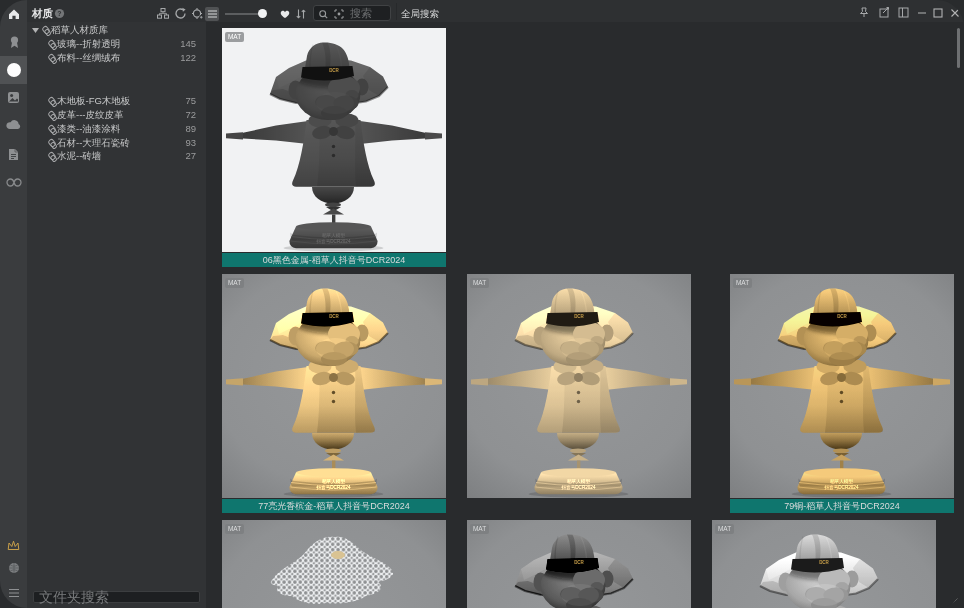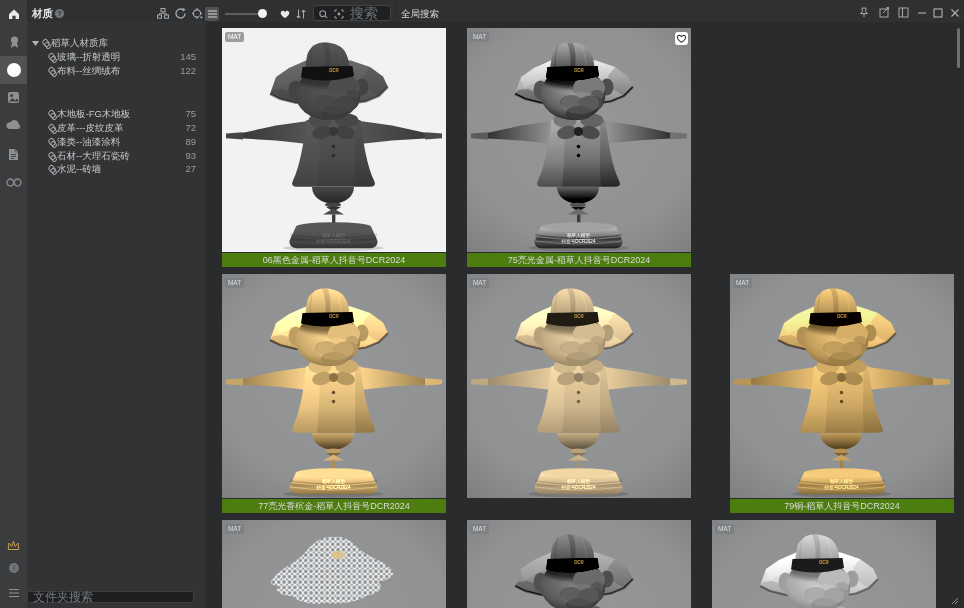--- a/index.html
+++ b/index.html
@@ -1,32 +1,32 @@
 <!DOCTYPE html>
 <html><head>
 <meta charset="utf-8">
 <style>
 html,body{margin:0;padding:0;width:964px;height:608px;overflow:hidden;background:#292b2d;font-family:"Liberation Sans",sans-serif;}
 *{box-sizing:border-box;}
 .abs{position:absolute;}
-#stage{position:relative;width:964px;height:608px;overflow:hidden;}
+#stage{position:relative;width:964px;height:608px;overflow:hidden;border-radius:27px;}
 #titlebar{left:27px;top:0;width:937px;height:22px;background:#2e3032;}
 #rail{left:0;top:0;width:27px;height:608px;background:#3a3c3e;}
 #panel{left:27px;top:22px;width:179px;height:586px;background:#313335;}
 #content{left:206px;top:27px;width:758px;height:581px;background:#292b2d;}
 .card{position:absolute;width:224px;}
 .cimg{position:relative;width:224px;height:224px;overflow:hidden;background:radial-gradient(ellipse 205px 185px at 50% 46%,#959799 0%,#8f9193 58%,#7c7e80 87%,#5c5e60 100%);}
 .cimg.white{background:#f1f2f3;}
-.cap{width:224px;height:14px;margin-top:1px;background:#4d7c0f;color:#dadbdc;font-size:9px;line-height:14px;text-align:center;white-space:nowrap;}
+.cap{width:224px;height:14px;margin-top:1px;background:#0f766e;color:#dadbdc;font-size:9px;line-height:14px;text-align:center;white-space:nowrap;}
 .mat{position:absolute;left:3px;top:4px;width:19px;height:10px;background:rgba(125,127,129,.92);border-radius:2px;color:#dcdddf;font-size:6.5px;line-height:10px;text-align:center;}
 .cimg.white .mat{background:rgba(150,152,154,.95);color:#fff;}
 .heart{position:absolute;right:3px;top:4px;width:13px;height:13px;background:#fff;border-radius:3px;}
 .fig{position:absolute;left:0;top:0;}
 
-.trow{position:absolute;left:0;width:179px;height:14px;font-size:9.5px;color:#c8c9ca;line-height:14px;margin-top:13px;}
+.trow{position:absolute;left:0;width:179px;height:14px;font-size:9.5px;color:#c8c9ca;line-height:14px;}
 .trow .cnt{position:absolute;right:10px;color:#9b9c9d;}
 .trow.sel{background:#424446;}
 .ticon{position:absolute;top:3px;}
 .link{position:absolute;top:3px;width:8px;height:9px;}
 .link::before{content:"";position:absolute;left:1px;top:0;width:4px;height:6px;border:1px solid #a4a5a7;border-radius:2.5px;transform:rotate(-38deg);}
 .link::after{content:"";position:absolute;left:2.5px;top:3px;width:3px;height:4.5px;border:1px solid #a4a5a7;border-radius:2px;transform:rotate(-38deg);}
 
 .tbtxt{position:absolute;color:#d0d1d2;font-size:9.5px;line-height:27px;top:0;}
 .dcr{position:absolute;left:99px;top:39.5px;width:26px;text-align:center;color:#c9a04a;font-size:4.5px;font-weight:bold;}
 svg{display:block;}
@@ -214,21 +214,21 @@
       </svg>
   <div class="abs" style="left:286px;top:5px;width:78px;height:16px;background:#1e2022;border:1px solid #404244;border-radius:3px">
     <svg class="abs" style="left:5px;top:3.5px" width="9" height="9" viewBox="0 0 9 9">
           <circle cx="3.7" cy="3.7" r="2.9" fill="none" stroke="#9a9c9e" stroke-width="1.1"></circle>
           <path d="M5.9,5.9 L8.2,8.2" stroke="#9a9c9e" stroke-width="1.2"></path>
         </svg>
     <svg class="abs" style="left:20px;top:3px" width="10" height="10" viewBox="0 0 10 10">
           <path d="M1,3 V1 H3 M7,1 H9 V3 M9,7 V9 H7 M3,9 H1 V7" fill="none" stroke="#9a9c9e" stroke-width="1"></path>
           <circle cx="5" cy="5" r="1.4" fill="#9a9c9e"></circle>
         </svg>
-    <div class="abs" style="left:36px;top:0;font-size:14px;color:#6e7072;line-height:15px">搜索</div>
+    <div class="abs" style="left:36px;top:0;font-size:11px;color:#6e7072;line-height:15px">搜索</div>
   </div>
   <div class="abs" style="left:368.5px;top:3px;width:1px;height:17px;background:#27292b"></div>
   <div class="tbtxt" style="left:374px;color:#d8d9da">全局搜索</div>
   <svg class="abs" style="left:832px;top:7px" width="10" height="11" viewBox="0 0 10 11">
         <path d="M3,1 L7,1 L6.5,4.5 L8.5,6.5 L1.5,6.5 L3.5,4.5 Z M5,6.5 V10" stroke="#a6a8aa" stroke-width="1" fill="none"></path>
       </svg>
   <svg class="abs" style="left:852px;top:7px" width="11" height="11" viewBox="0 0 11 11">
         <rect x="1" y="2" width="8" height="8" fill="none" stroke="#a6a8aa"></rect>
         <path d="M4,6 L9.5,0.5 M7.5,0.5 H9.5 V2.5" stroke="#a6a8aa" fill="none"></path>
       </svg>
@@ -282,47 +282,32 @@
   <div class="trow" style="top:114.4px">
         <span class="link" style="left:21px"></span>
         <span style="position:absolute;left:30px">石材--大理石瓷砖</span>
         <span class="cnt">93</span>
       </div>
   <div class="trow" style="top:127px">
         <span class="link" style="left:21px"></span>
         <span style="position:absolute;left:30px">水泥--砖墙</span>
         <span class="cnt">27</span>
       </div>
-  <div class="abs" style="left:0;top:569px;width:167px;height:12px;background:#1d1f21;border:1px solid #3c3e40;border-radius:2px;font-size:12px;color:#77797b;line-height:11px;padding-left:5px">文件夹搜索</div>
+  <div class="abs" style="left:6px;top:569px;width:167px;height:12px;background:#1d1f21;border:1px solid #3c3e40;border-radius:2px;font-size:14px;color:#77797b;line-height:11px;padding-left:5px">文件夹搜索</div>
 </div>
 <div id="content" class="abs">
   <div class="card" style="left:16px;top:1px">
     <div class="cimg white">
           <svg class="fig" width="224" height="224" style="filter:saturate(0) brightness(.47) contrast(.98)">
             <use href="#scare"></use>
           </svg>
           <div class="dcr">DCR</div>
           <div class="mat">MAT</div>
         </div>
     <div class="cap">06黑色金属-稻草人抖音号DCR2024</div>
-  </div>
-  <div class="card" style="left:261px;top:1px">
-    <div class="cimg">
-          <svg class="fig" width="224" height="224" style="filter:saturate(0) brightness(.78) contrast(2.4)">
-            <use href="#scare"></use>
-          </svg>
-          <div class="dcr">DCR</div>
-          <div class="mat">MAT</div>
-    <div class="heart">
-            <svg width="13" height="13" viewBox="0 0 13 13">
-              <path d="M6.5,10.2 C2.8,7.8 1.9,5.9 2.6,4.4 C3.3,3 5.3,3 6.5,4.6 C7.7,3 9.7,3 10.4,4.4 C11.1,5.9 10.2,7.8 6.5,10.2Z" fill="none" stroke="#3a3c3e" stroke-width="1.1"></path>
-            </svg>
-          </div>
-        </div>
-    <div class="cap">75亮光金属-稻草人抖音号DCR2024</div>
   </div>
   <div class="card" style="left:16px;top:247px">
     <div class="cimg">
           <svg class="fig" width="224" height="224" style="filter:sepia(.92) saturate(1.3) brightness(.9) contrast(1.45)">
             <use href="#scare"></use>
           </svg>
           <div class="dcr">DCR</div>
           <div class="mat">MAT</div>
         </div>
     <div class="cap">77亮光香槟金-稻草人抖音号DCR2024</div>

